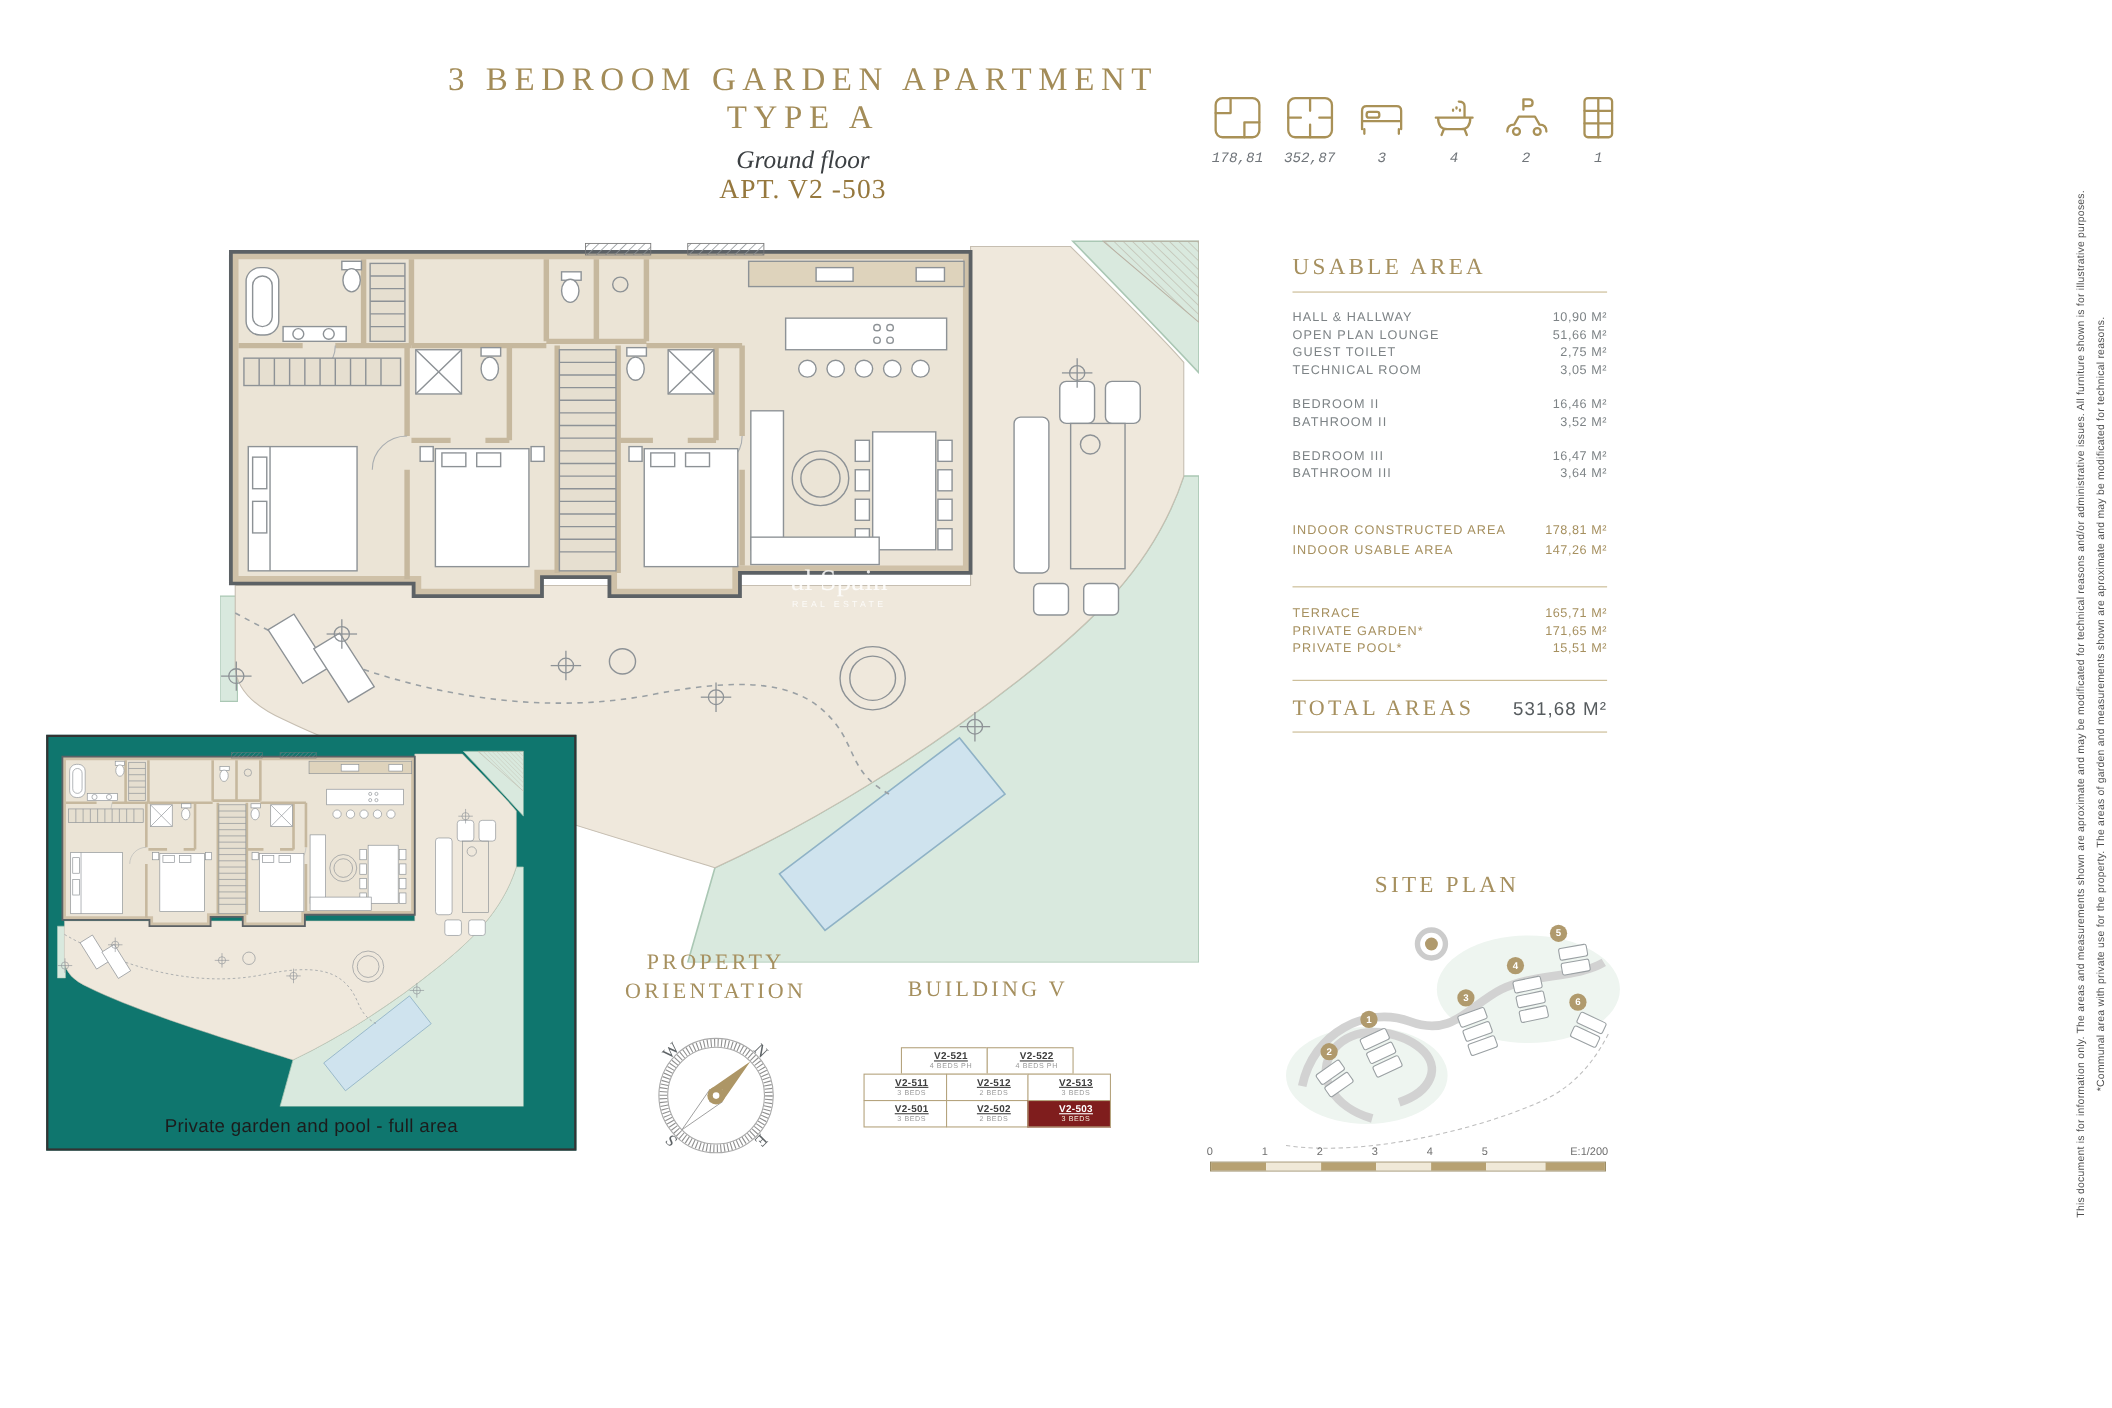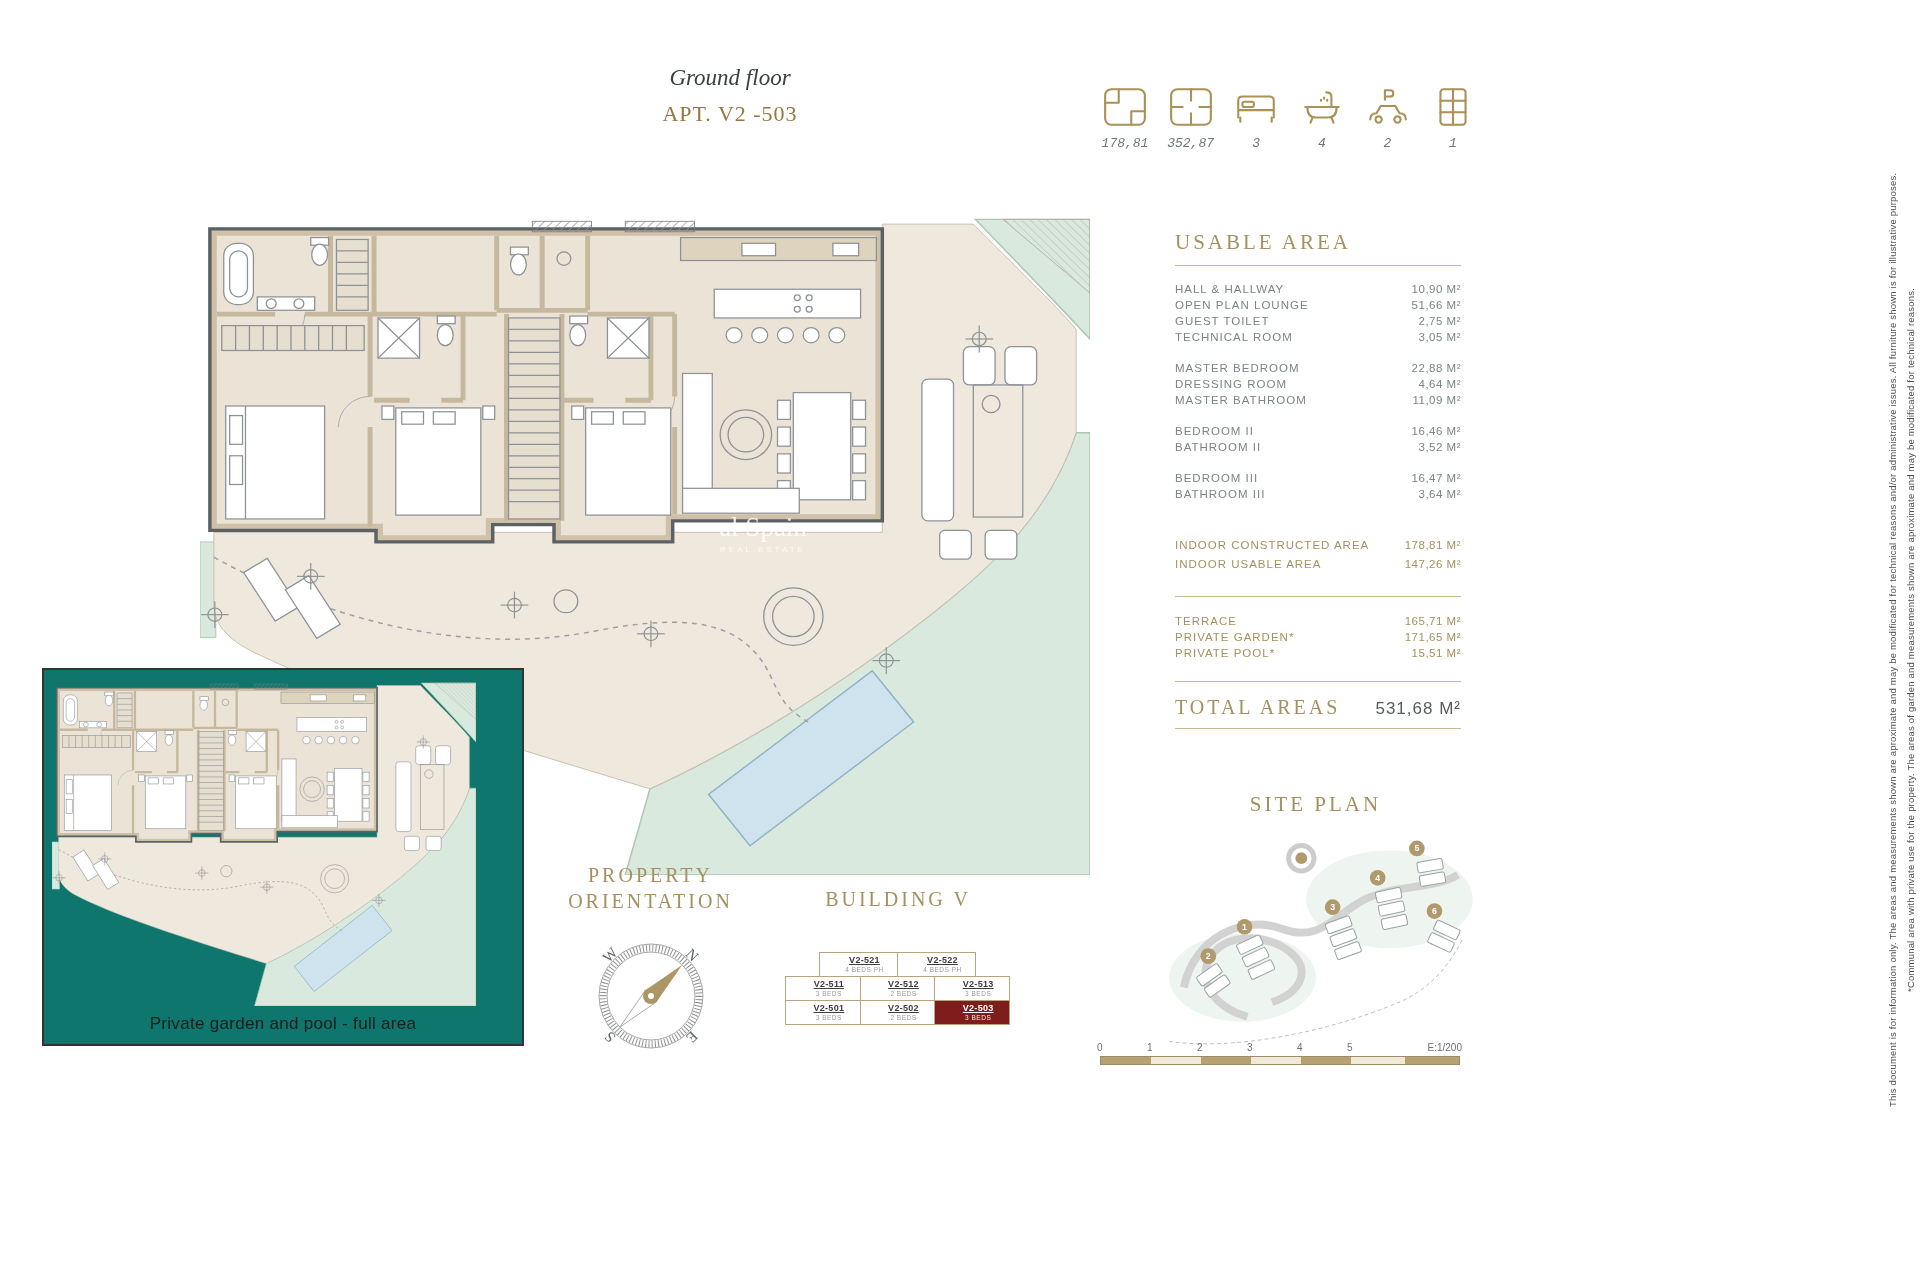--- a/index.html
+++ b/index.html
@@ -6,22 +6,22 @@
   .page{position:relative;width:1920px;height:1280px;background:#fff;overflow:hidden;
         font-family:"Liberation Sans",sans-serif;color:#7d8386;}
   .abs{position:absolute;}
 
   
   .header{left:360px;top:56px;width:740px;text-align:center;}
   .title{font-family:"Liberation Serif",serif;font-size:30px;letter-spacing:6px;
          color:#a38c58;text-transform:uppercase;}
   .subtitle{font-family:"Liberation Serif",serif;font-style:italic;font-size:23px;
             color:#3c4043;margin-top:9px;}
-  .apt{font-family:"Liberation Serif",serif;font-size:22px;color:#96783e;
-       letter-spacing:1px;margin-top:10px;}
+  .apt{font-family:"Liberation Serif",serif;font-size:25px;color:#96783e;
+       letter-spacing:1px;margin-top:0;}
 
   
   .stats{left:1096px;top:86px;width:386px;display:flex;justify-content:space-between;}
   .stat{width:58px;text-align:center;}
   .stat svg{display:block;margin:0 auto;}
   .stat .val{font-family:Liberation Mono, monospace;font-style:italic;font-size:13px;
              color:#70757a;margin-top:8px;}
   .gold-stroke{stroke:#a99157;fill:none;stroke-width:2;stroke-linecap:round;stroke-linejoin:round;}
 
   
@@ -248,20 +248,21 @@
         <use href="#tgt" x="456" y="448"></use>
       <use href="#tgt" x="694" y="476"></use>
         <use href="#tgt" x="788" y="140"></use>
     </g>
   </defs>
 </svg>
 
 <div class="page">
 
   <div class="abs header">
+    <div class="title">3 Bedroom Garden Apartment type A</div>
     <div class="subtitle">Ground floor</div>
     <div class="apt">APT. V2 -503</div>
   </div>
 
   <div class="abs stats">
     <div class="stat">
       <svg width="46" height="42" viewBox="0 0 44 40">
         <rect x="3" y="3" width="38" height="34" rx="6" class="gold-stroke"></rect>
         <path d="M16,3 V16 H3 M28,37 V24 H41" class="gold-stroke"></path>
       </svg>
@@ -326,34 +327,20 @@
           <span>Open Plan Lounge</span>
           <span class="v">51,66 M²</span>
         </div>
       <div class="row">
           <span>Guest Toilet</span>
           <span class="v">2,75 M²</span>
         </div>
       <div class="row">
           <span>Technical Room</span>
           <span class="v">3,05 M²</span>
-        </div>
-    </div>
-    <div class="grp">
-      <div class="row">
-          <span>Master Bedroom</span>
-          <span class="v">22,88 M²</span>
-        </div>
-      <div class="row">
-          <span>Dressing Room</span>
-          <span class="v">4,64 M²</span>
-        </div>
-      <div class="row">
-          <span>Master Bathroom</span>
-          <span class="v">11,09 M²</span>
         </div>
     </div>
     <div class="grp">
       <div class="row">
           <span>Bedroom II</span>
           <span class="v">16,46 M²</span>
         </div>
       <div class="row">
           <span>Bathroom II</span>
           <span class="v">3,52 M²</span>

